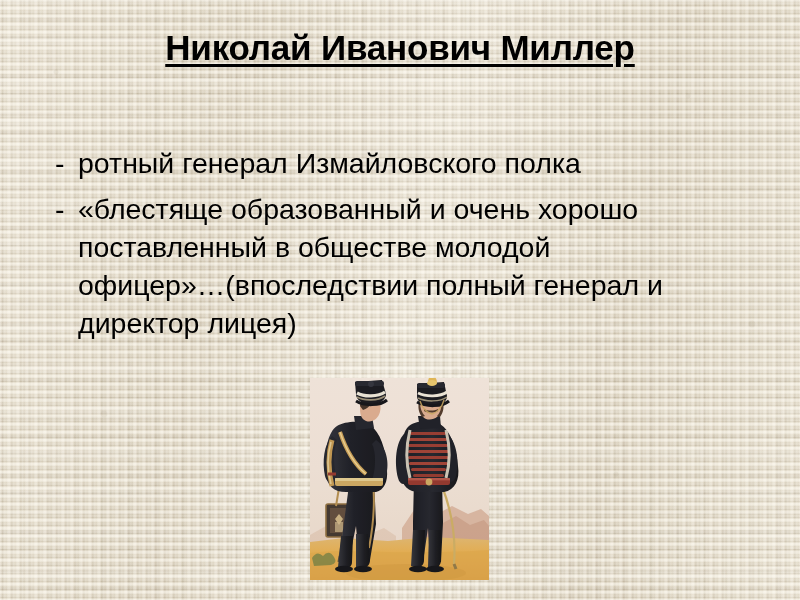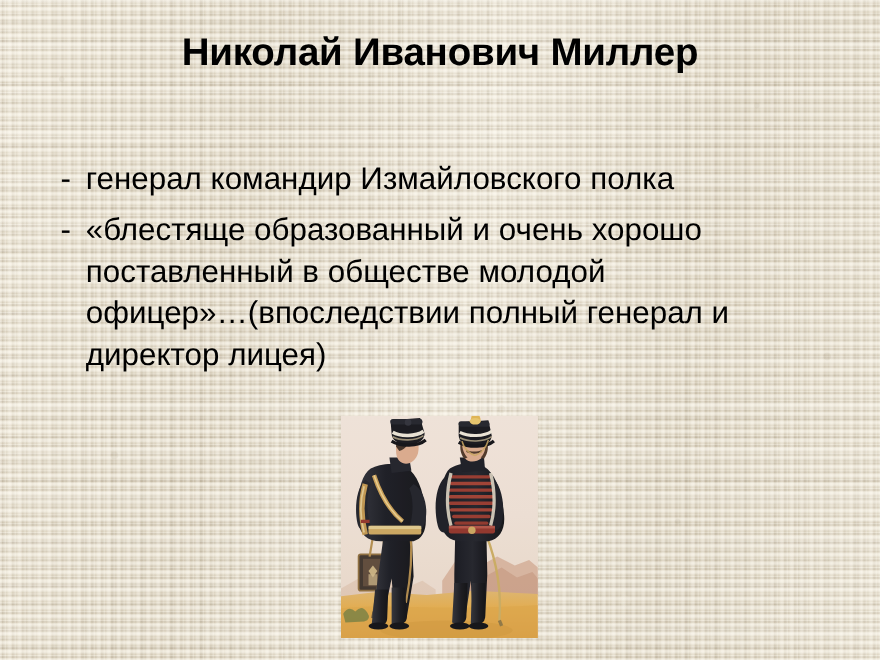--- a/index.html
+++ b/index.html
@@ -105,20 +105,21 @@
   }
   .title-line {
     display: block;
     font-size: 35px;
     line-height: 47px;
     font-weight: bold;
     color: #000000;
     letter-spacing: -0.2px;
   }
   .title-line > span {
+    text-decoration: underline;
     text-decoration-thickness: 3px;
     text-underline-offset: 4px;
   }
 
   
   .body-block {
     position: absolute;
     left: 44px;
     top: 144px;
     width: 660px;
@@ -166,21 +167,21 @@
   <div class="slide-bg-speckle"></div>
 
   <div class="title-block">
     <div class="title-line"><span>Николай Иванович Миллер</span></div>
   </div>
 
   <div class="body-block">
 
     <div class="bullet">
       <span class="bullet-marker">-</span>
-      <span class="bullet-text">генерал командир Измайловского полка</span>
+      <span class="bullet-text">ротный генерал Измайловского полка</span>
     </div>
 
     <div class="bullet">
       <span class="bullet-marker">-</span>
       <span class="bullet-text">«блестяще образованный и очень хорошо поставленный в обществе молодой офицер»…(впоследствии полный генерал и директор лицея)</span>
     </div>
 
   </div>
 
   <div class="picture">

